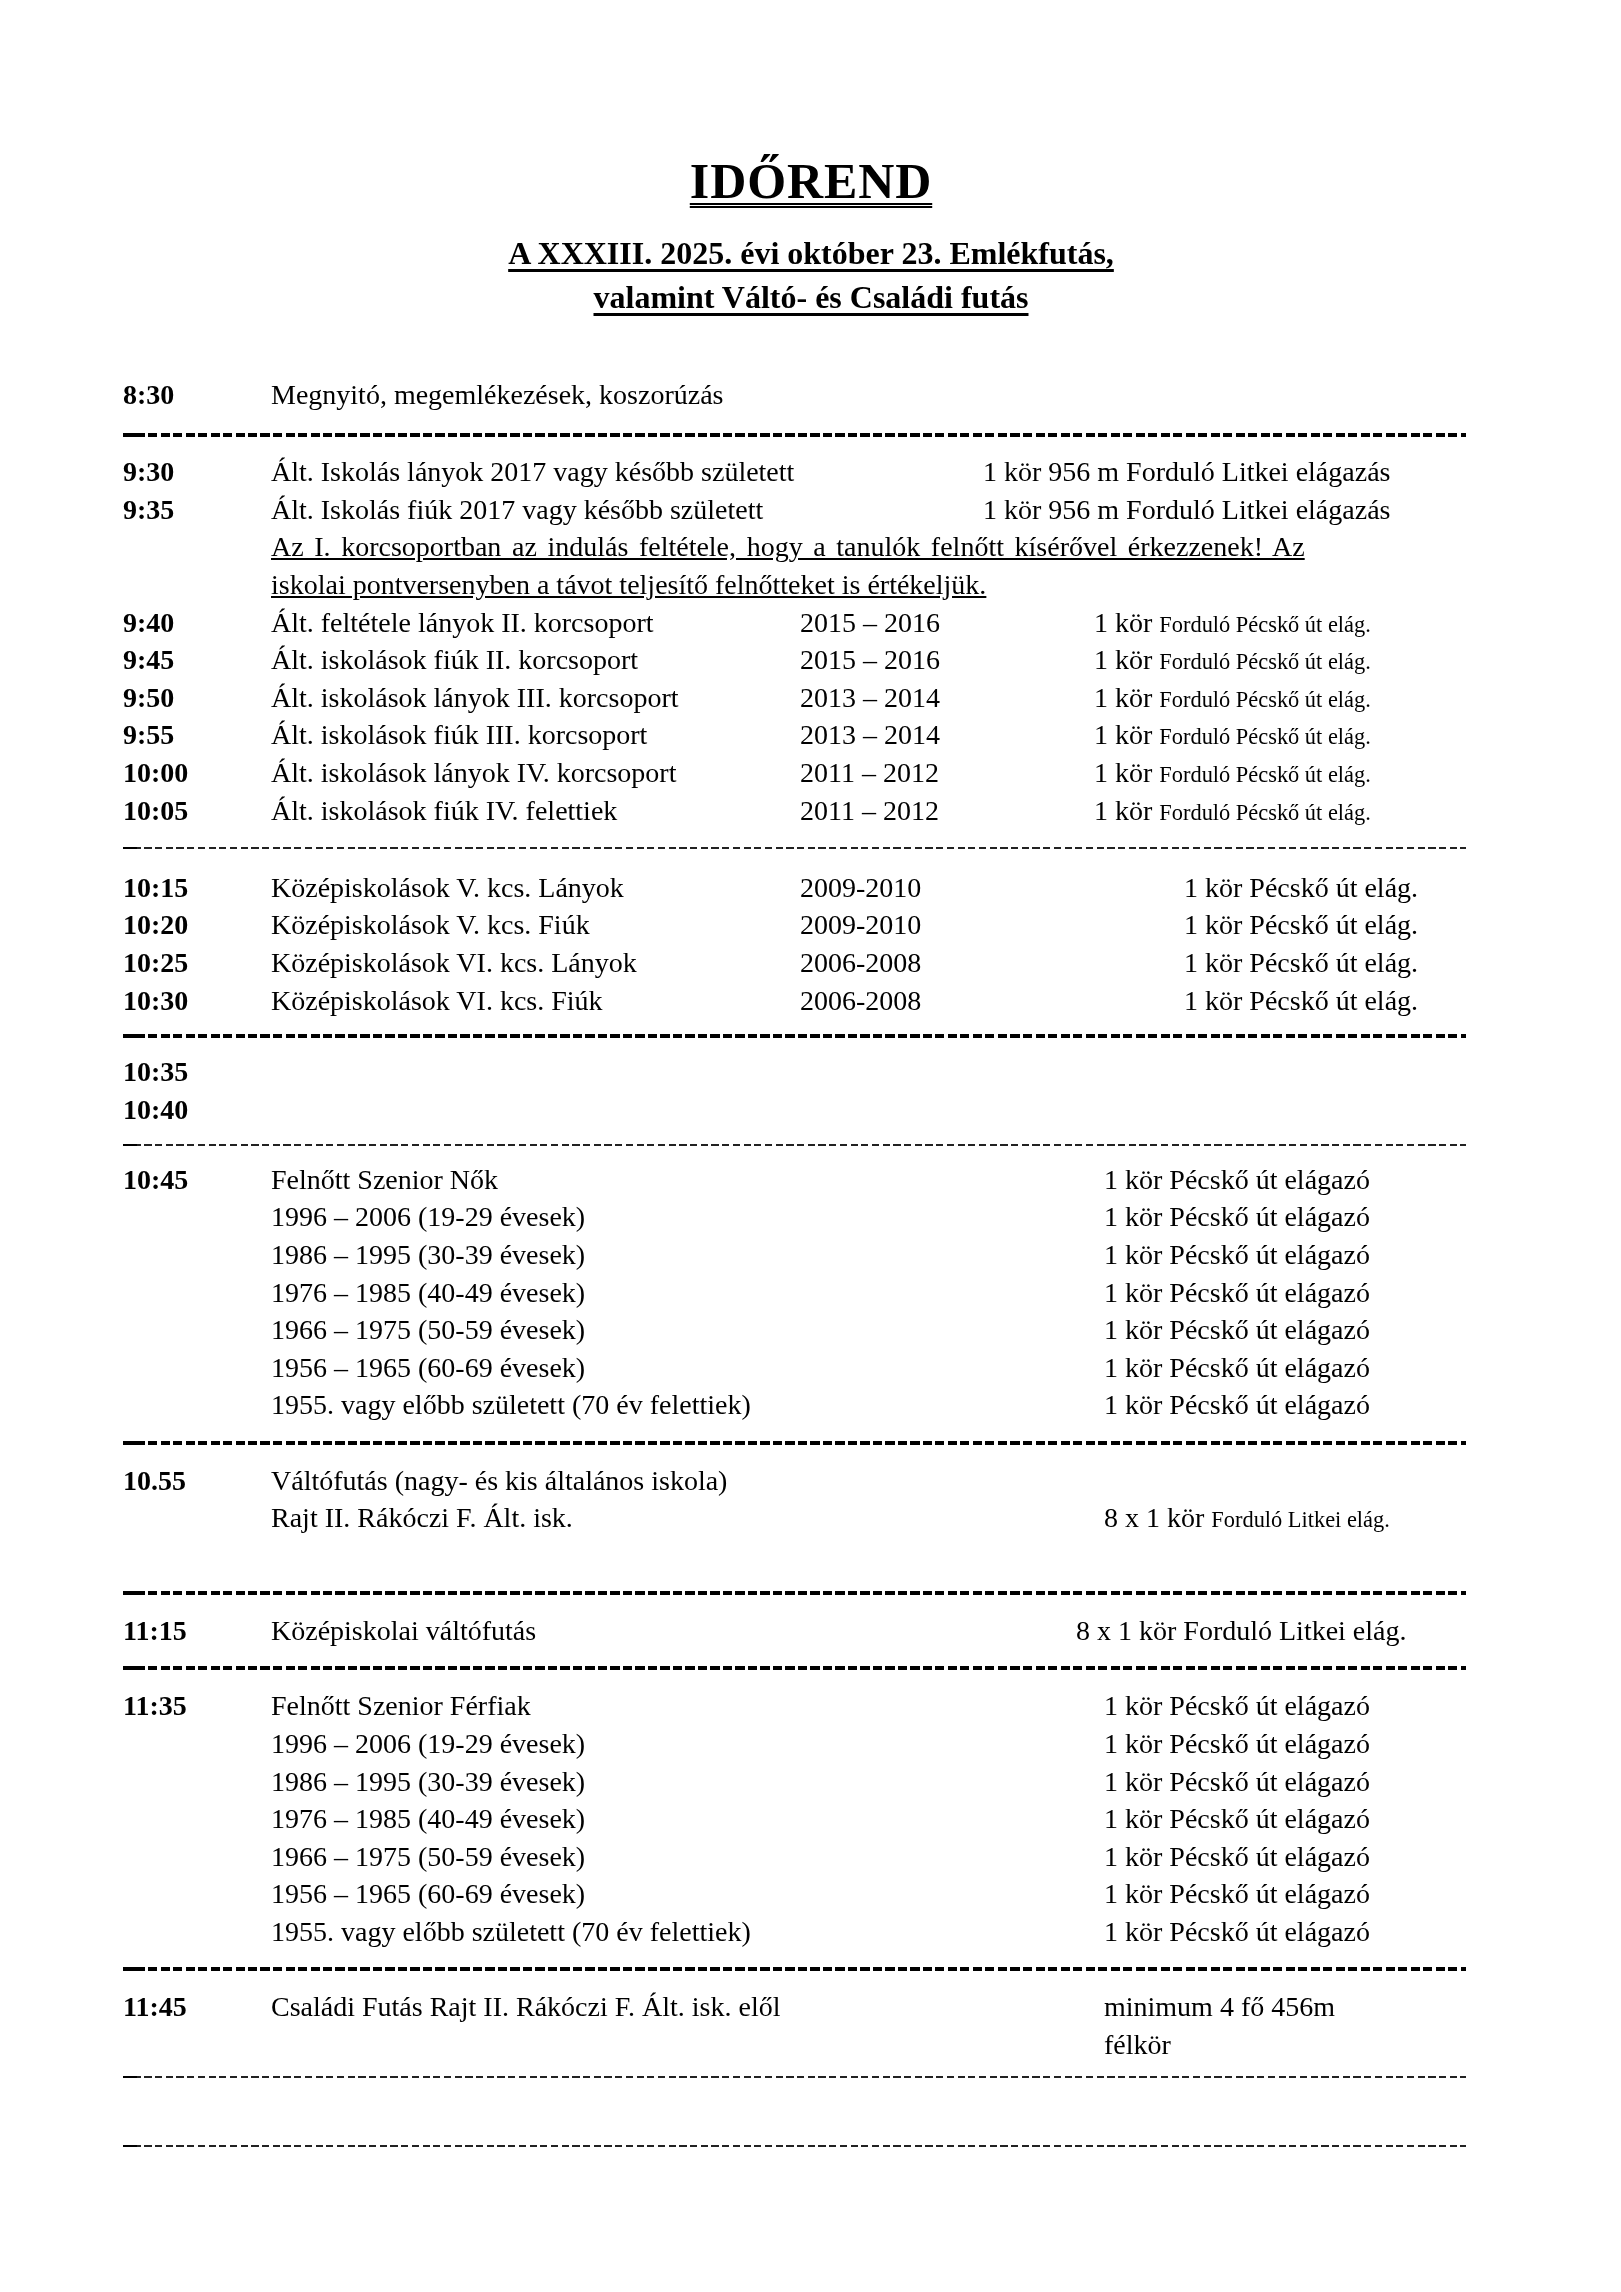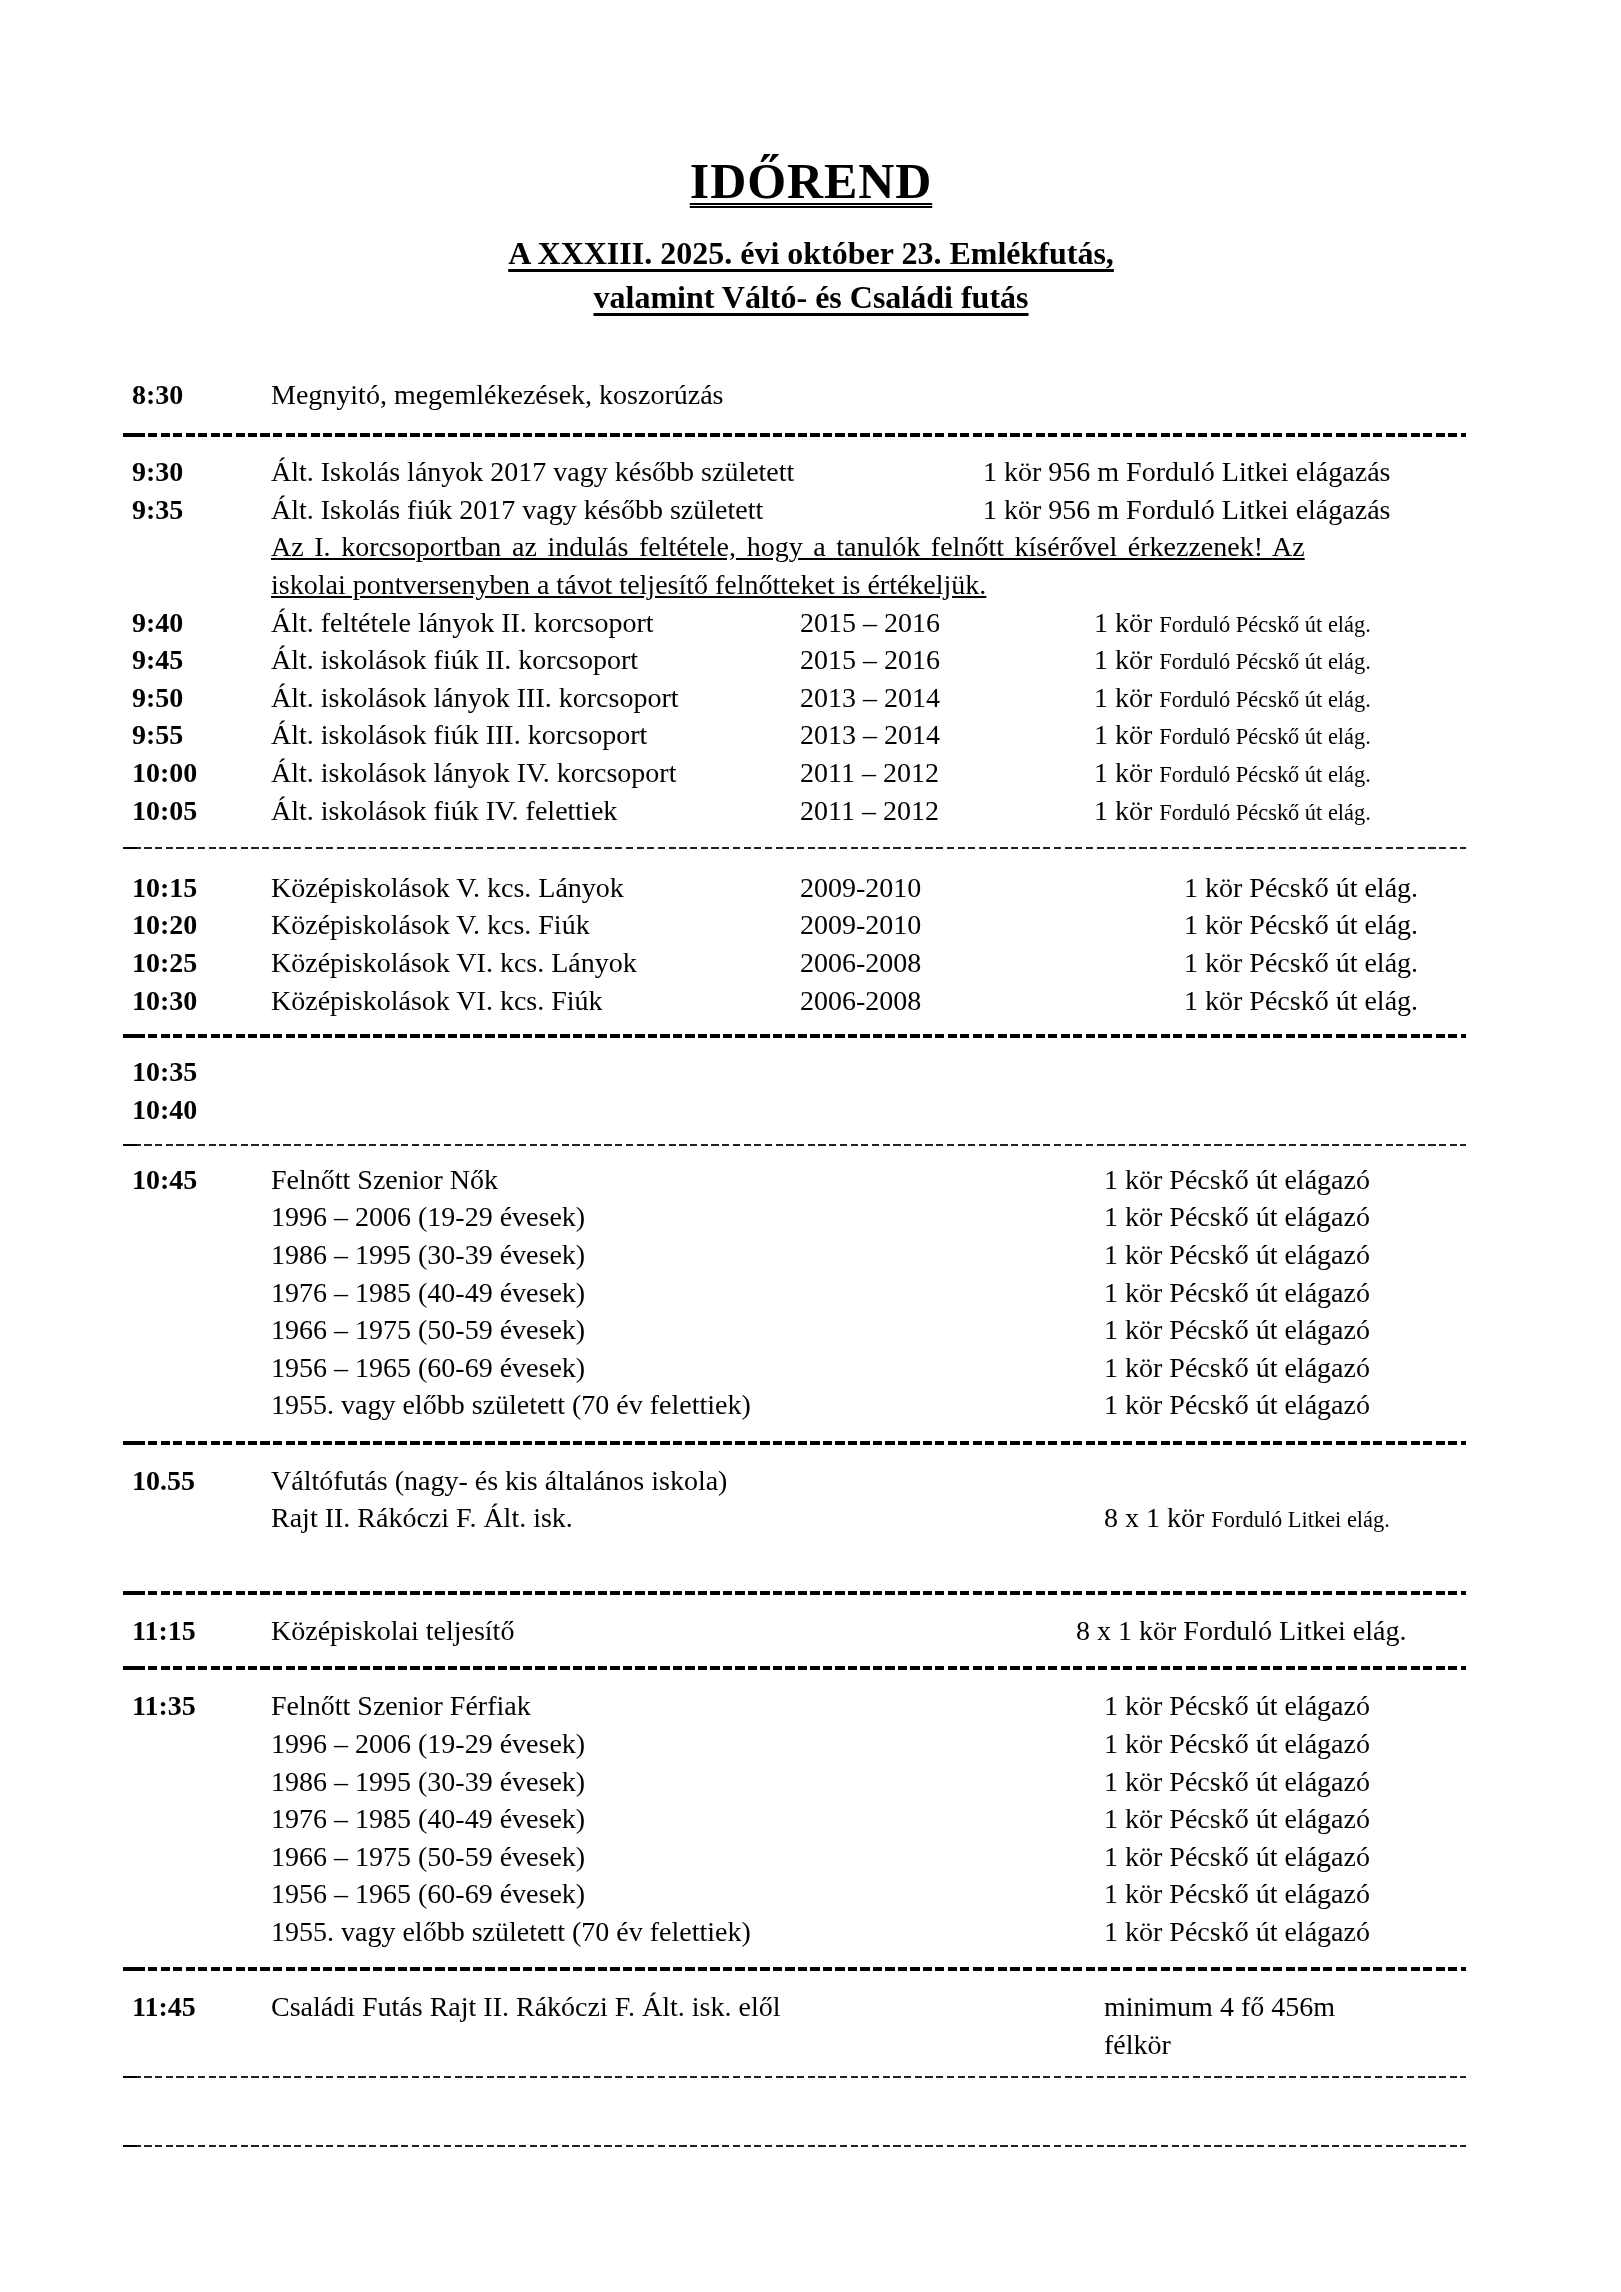--- a/index.html
+++ b/index.html
@@ -12,21 +12,21 @@
     position: absolute; left: 0; width: 1622px; top: 152px; text-align: center;
     font-size: 50px; font-weight: bold; letter-spacing: 0.9px;
   }
   .title span { text-decoration: underline; text-decoration-style: double; text-underline-offset: 5.4px; text-decoration-thickness: 1.8px; }
   .subtitle {
     position: absolute; left: 0; width: 1622px; text-align: center;
     font-size: 32px; font-weight: bold;
   }
   .subtitle span { text-decoration: underline; text-underline-offset: 4.5px; text-decoration-thickness: 2.7px; }
   .row { position: absolute; left: 0; width: 1622px; height: 38px; font-size: 28px; line-height: 38px; white-space: nowrap; }
-  .time { position: absolute; left: 132px; font-weight: bold; text-align: center; }
+  .time { position: absolute; left: 123px; font-weight: bold; text-align: center; }
   .desc { position: absolute; left: 271px; }
   .years { position: absolute; left: 800px; }
   .dist { position: absolute; }
   .small { font-size: 22.4px; }
   .note { position: absolute; left: 271px; width: 1209px; font-size: 28px; line-height: 38px; text-decoration: underline; text-align: justify; text-align-last: left; }
   .note-line { display: block; white-space: nowrap; }
   .sep {
     position: absolute; left: 123px; width: 1343px; height: 3.6px;
     background-image: repeating-linear-gradient(to right, #000 0 9px, transparent 9px 12.5px);
   }
@@ -171,21 +171,21 @@
     <span class="desc">Váltófutás (nagy- és kis általános iskola)</span>
   </div>
   <div class="row" style="top:1499px;">
     <span class="desc">Rajt II. Rákóczi F. Ált. isk.</span>
     <span class="dist" style="left:1104px;"><span>8 x 1 kör</span> <span class="small">Forduló Litkei elág.</span></span>
   </div>
   <div class="sep" style="top:1591px;"></div>
 
   <div class="row" style="top:1612px;">
     <span class="time">11:15</span>
-    <span class="desc">Középiskolai teljesítő</span>
+    <span class="desc">Középiskolai váltófutás</span>
     <span class="dist" style="left:1076px;">8 x 1 kör Forduló Litkei elág.</span>
   </div>
   <div class="sep" style="top:1666px;"></div>
 
   <div class="row" style="top:1687px;">
     <span class="time">11:35</span>
     <span class="desc">Felnőtt Szenior Férfiak</span>
     <span class="dist" style="left:1104px;">1 kör Pécskő út elágazó</span>
   </div>
   <div class="row" style="top:1725px;">

